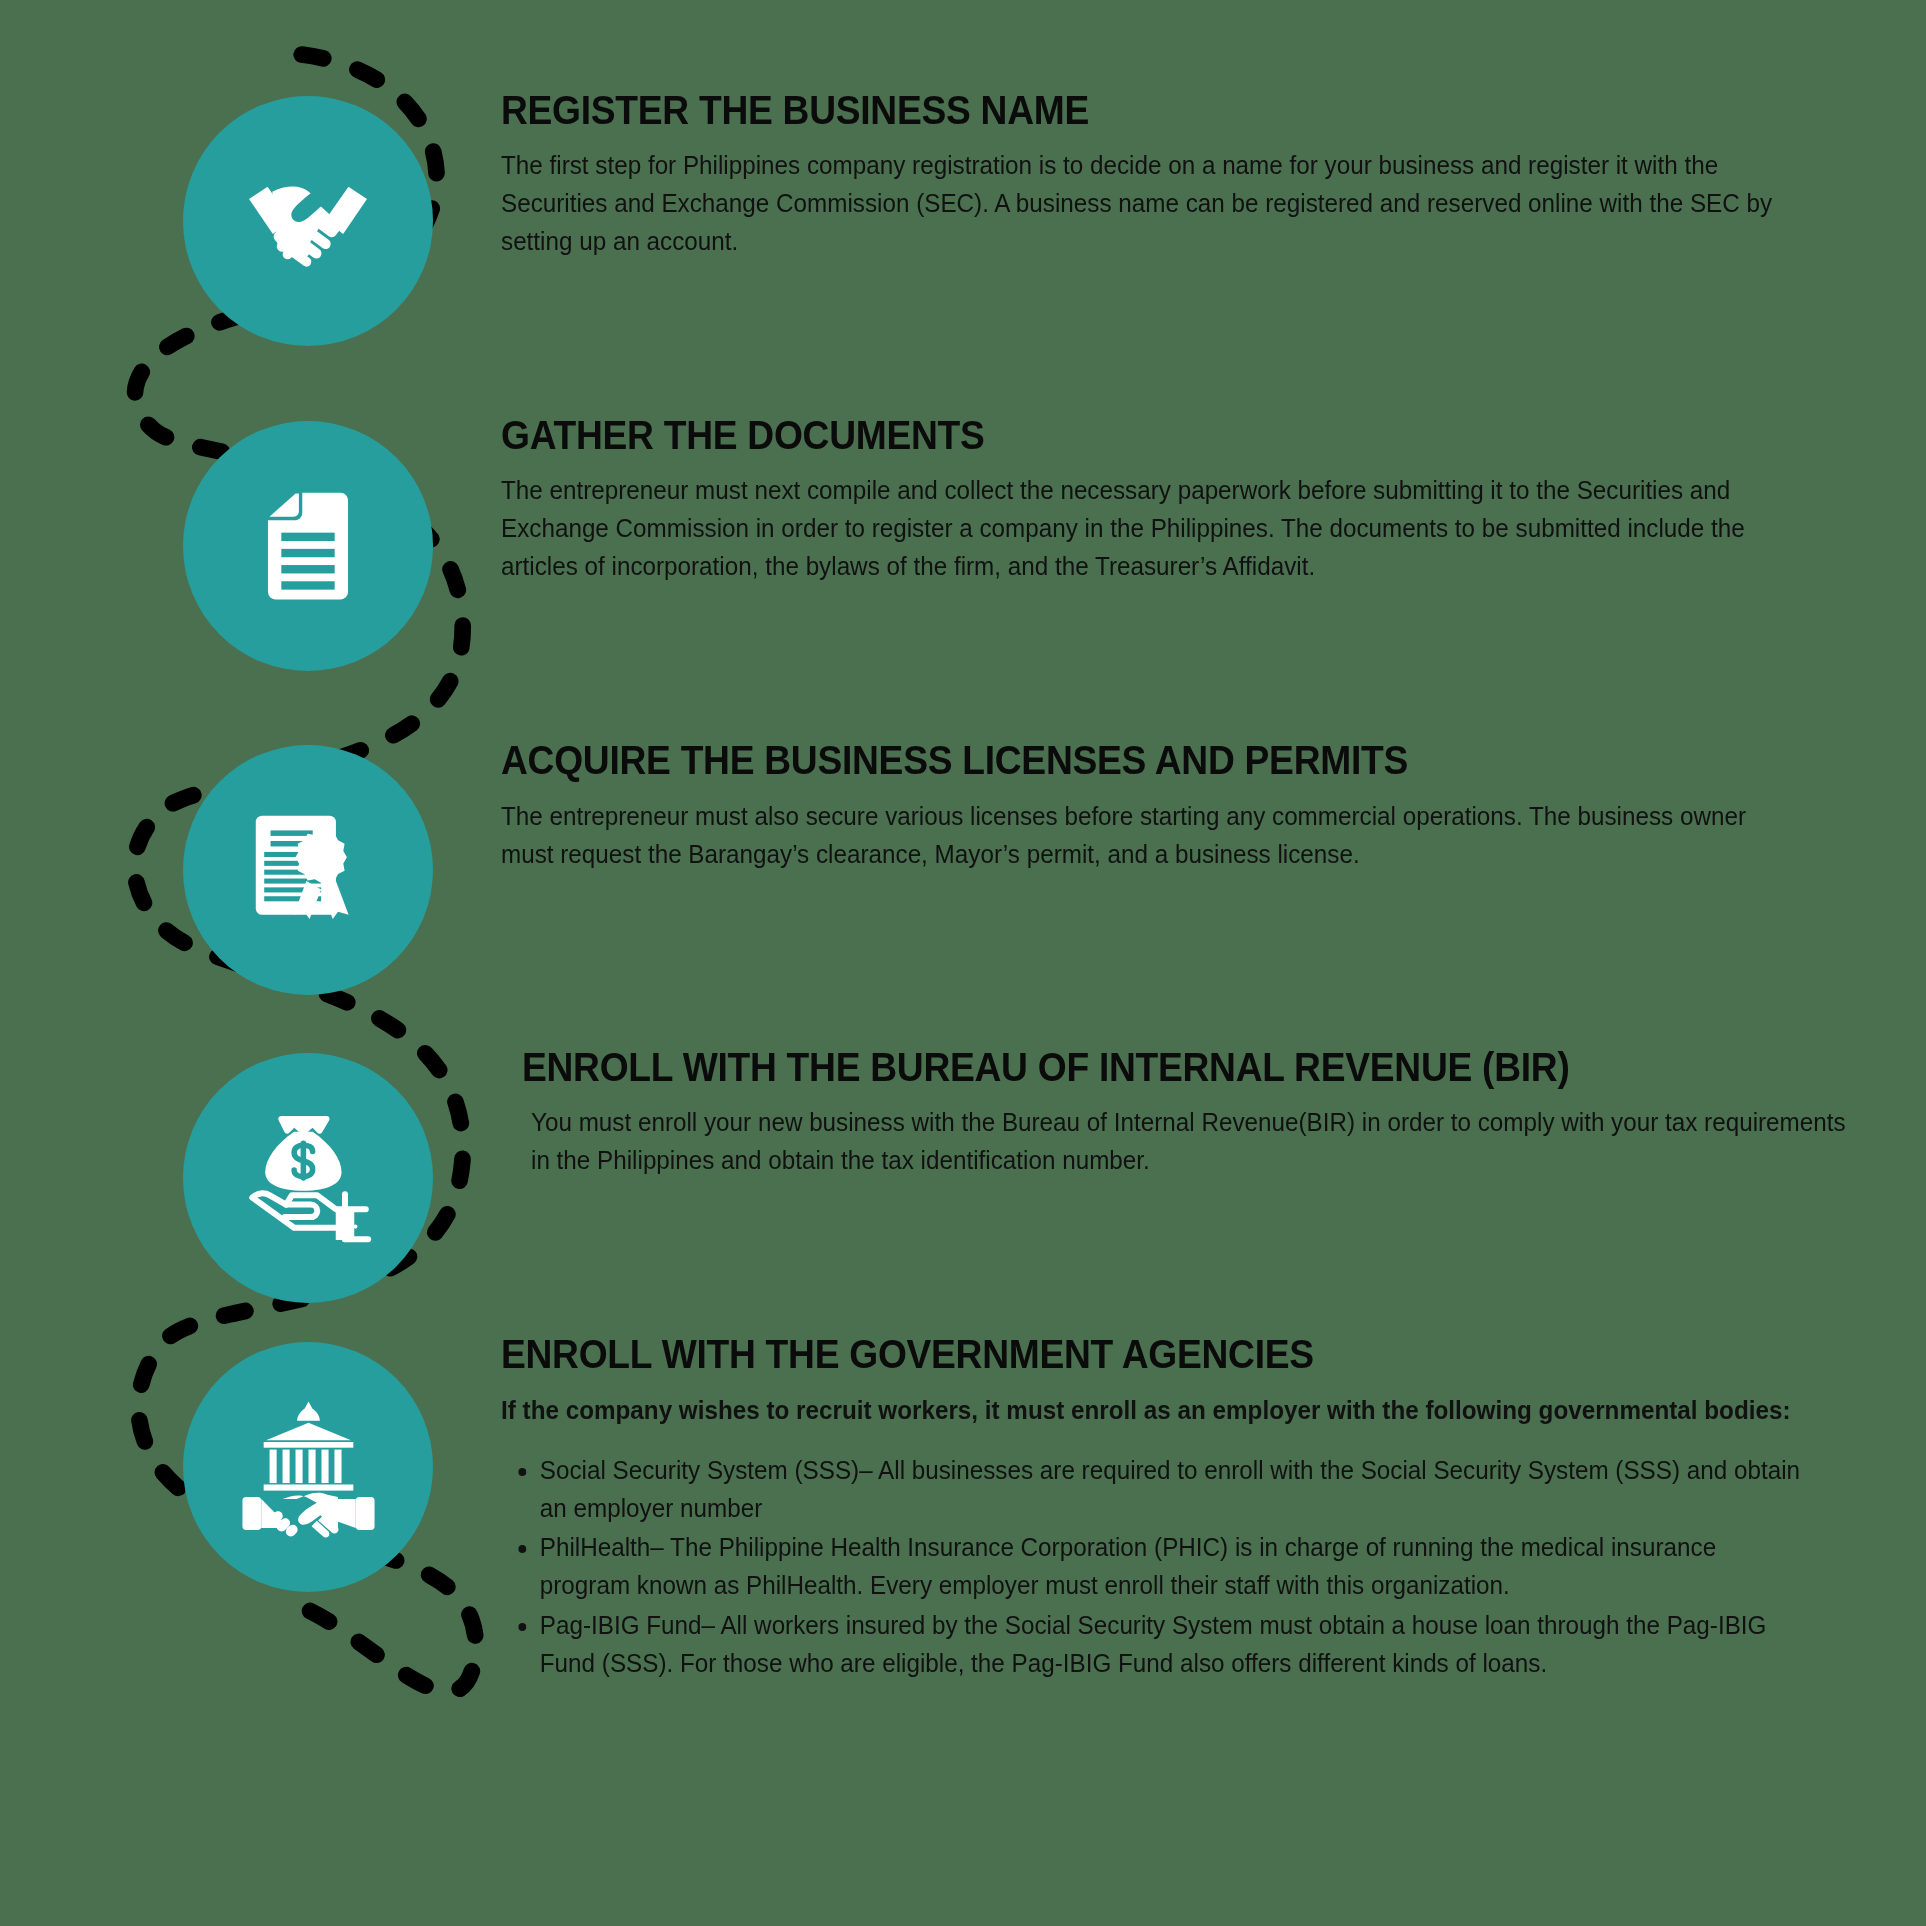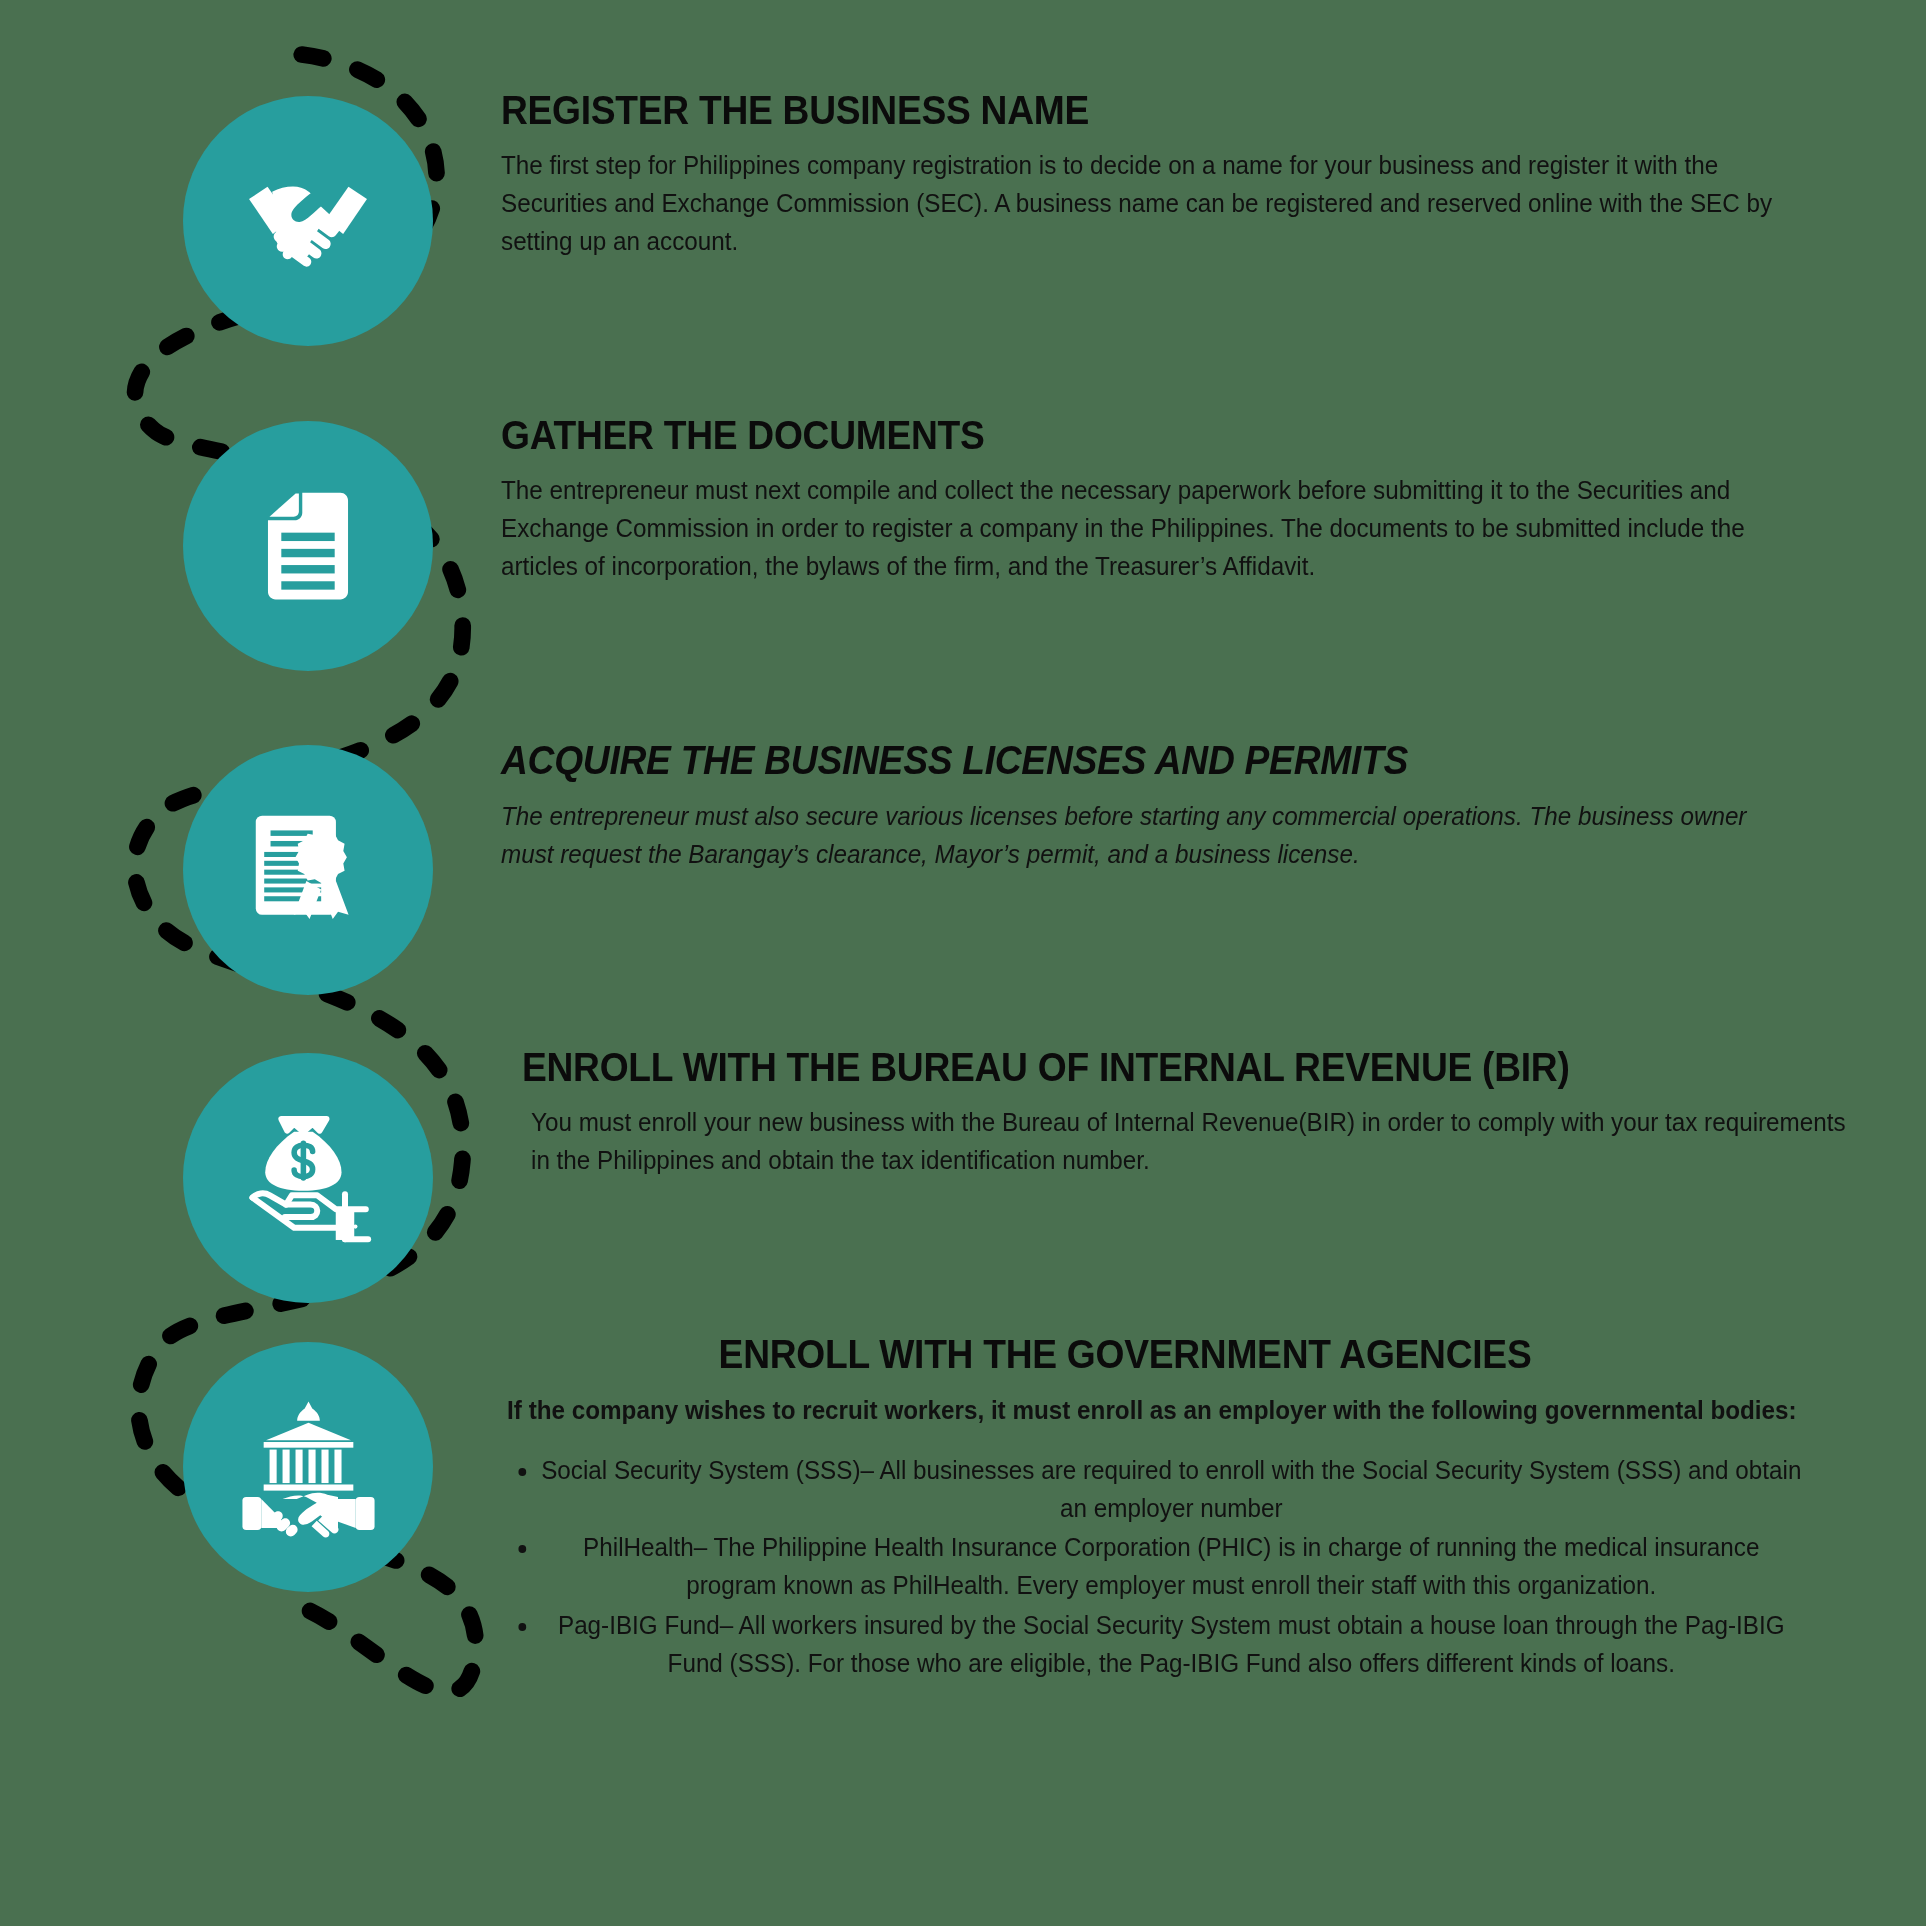--- a/index.html
+++ b/index.html
@@ -162,21 +162,21 @@
           <rect x="11" y="31.6" width="27" height="2.4" fill="#279e9e"></rect>
           <rect x="11" y="35.8" width="27" height="2.4" fill="#279e9e"></rect>
           <rect x="11" y="40.0" width="27" height="2.4" fill="#279e9e"></rect>
           <rect x="11" y="44.2" width="27" height="2.4" fill="#279e9e"></rect>
           <path d="M31 37 L25 53 L30 51.5 L32.5 55 L38 41 Z"></path>
           <path d="M45 37 L51 53 L46 51.5 L43.5 55 L38 41 Z"></path>
           <path d="M38 13.5 l3.0 1.7 3.4 -0.6 1.6 3.1 3.1 1.6 -0.6 3.4 1.7 3.0 -1.7 3.0 0.6 3.4 -3.1 1.6 -1.6 3.1 -3.4 -0.6 -3.0 1.7 -3.0 -1.7 -3.4 0.6 -1.6 -3.1 -3.1 -1.6 0.6 -3.4 -1.7 -3.0 1.7 -3.0 -0.6 -3.4 3.1 -1.6 1.6 -3.1 3.4 0.6 Z"></path>
         </svg>
       </span>
     </div>
-    <div class="body-col" style="top:-5.1px; width:1335px;font-style:italic;">
+    <div class="body-col" style="top:-5.1px; width:1335px;">
       <h2 class="step-title">ACQUIRE THE BUSINESS LICENSES AND PERMITS</h2>
       <p class="step-desc">The entrepreneur must also secure various licenses before starting any commercial operations. The business owner must request the Barangay’s clearance, Mayor’s permit, and a business license.</p>
     </div>
   </div>
 
   <div class="step" style="top:1053px;">
     <div class="circle" style="left: 183px; top: 0px; background: rgb(39, 158, 158);">
       <span>
         <svg width="148" height="148" viewBox="0 0 64 64" fill="none" stroke="#ffffff" stroke-width="2.6" stroke-linecap="round" stroke-linejoin="round">
           <path d="M20.5 6.5 L30 6.5 L40 6.5 L37 11.5 L34 8.5 L30 12 L26 8.5 L23 11.5 Z" fill="#ffffff"></path>
@@ -228,21 +228,21 @@
 
           <path d="M17.5 51.2 C18.3 50.3 19.7 50.3 20.5 51.1 C21.3 51.9 21.3 53.2 20.5 54.0 L18.6 55.9 C17.8 56.7 16.4 56.7 15.6 55.9 C14.8 55.1 14.8 53.7 15.6 52.9 Z"></path>
           <path d="M20.6 54.2 C21.4 53.3 22.8 53.3 23.6 54.1 C24.4 54.9 24.4 56.2 23.6 57.0 L22.1 58.5 C21.3 59.3 19.9 59.3 19.1 58.5 C18.3 57.7 18.3 56.3 19.1 55.5 Z"></path>
           <path d="M23.8 57.0 C24.6 56.1 26.0 56.1 26.8 56.9 C27.6 57.7 27.6 59.0 26.8 59.8 L26.0 60.6 C25.2 61.4 23.8 61.4 23.0 60.6 C22.2 59.8 22.2 58.4 23.0 57.6 Z"></path>
 
           <path d="M38.5 52.0 L44.2 57.0 C44.9 57.7 44.9 58.8 44.2 59.4 C43.5 60.1 42.5 60.1 41.8 59.4 L36.1 54.5 Z"></path>
           <path d="M35.5 54.6 L40.4 59.0 C41.0 59.6 41.0 60.6 40.4 61.2 C39.8 61.8 38.8 61.8 38.2 61.2 L33.3 56.9 Z"></path>
         </svg>
       </span>
     </div>
-    <div class="body-col" style="top:-7.7px; width:1342px;text-align:center;">
+    <div class="body-col" style="top:-7.7px; width:1342px;">
       <h2 class="step-title">ENROLL WITH THE GOVERNMENT AGENCIES</h2>
       <p class="step-desc bold">If the company wishes to recruit workers, it must enroll as an employer with the following governmental bodies:</p>
       <ul class="bullets">
         <li>Social Security System (SSS)– All businesses are required to enroll with the Social Security System (SSS) and obtain an employer number</li>
         <li>PhilHealth– The Philippine Health Insurance Corporation (PHIC) is in charge of running the medical insurance program known as PhilHealth. Every employer must enroll their staff with this organization.</li>
         <li>Pag-IBIG Fund– All workers insured by the Social Security System must obtain a house loan through the Pag-IBIG Fund (SSS). For those who are eligible, the Pag-IBIG Fund also offers different kinds of loans.</li>
       </ul>
     </div>
   </div>
 

